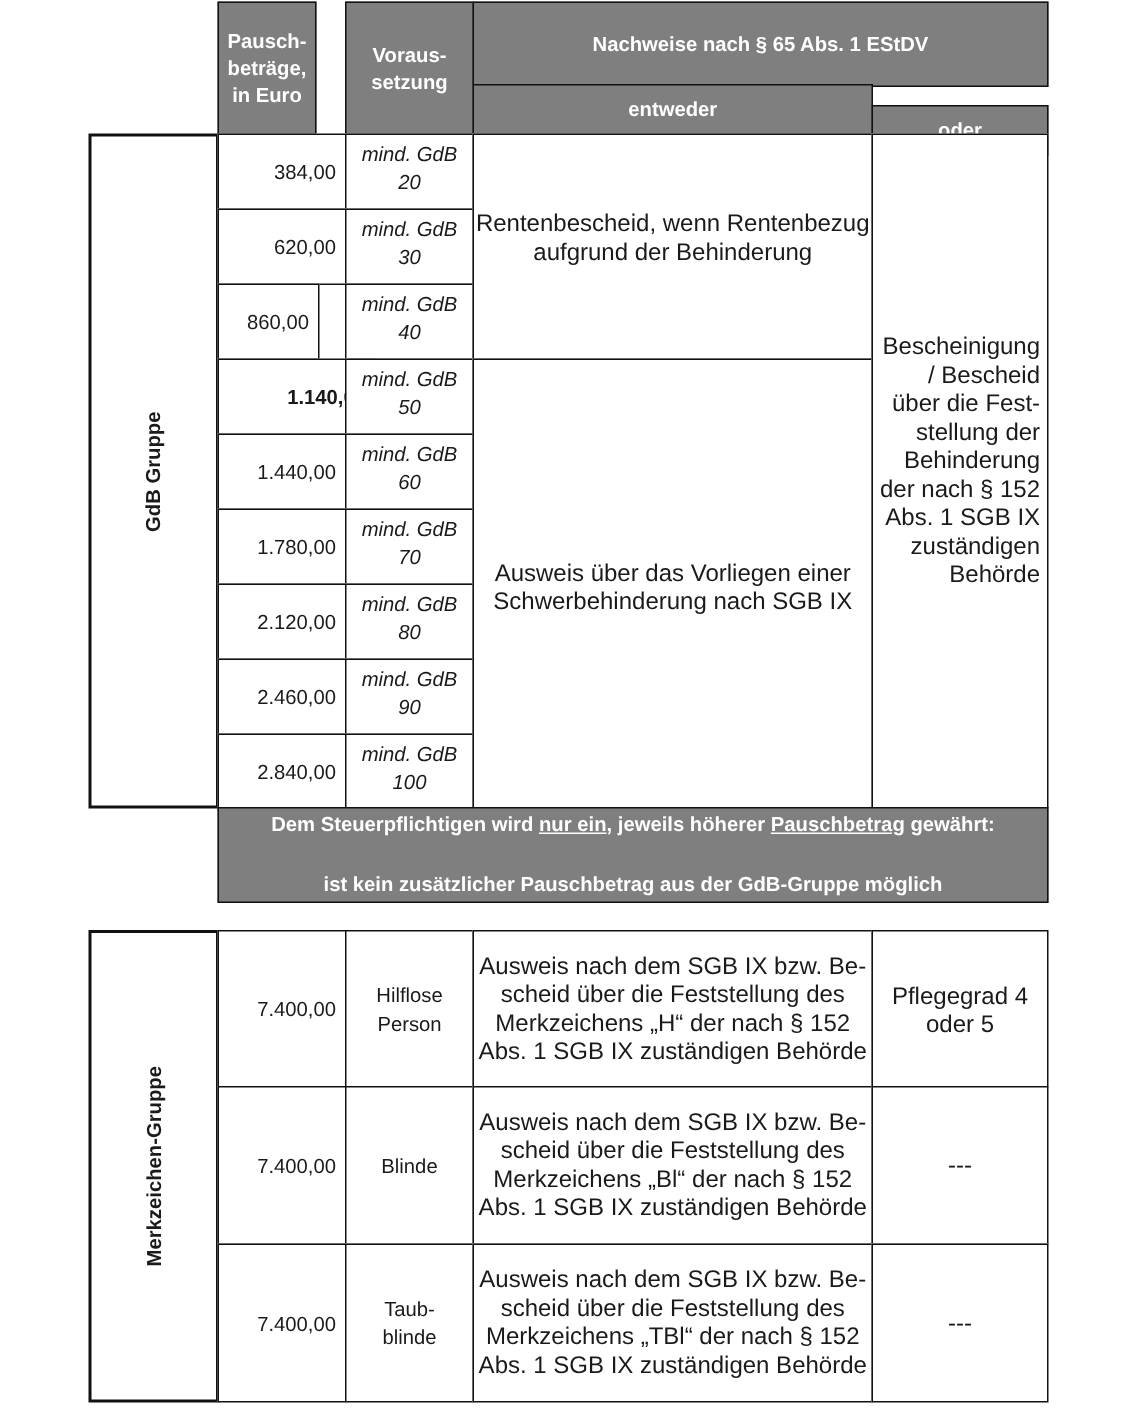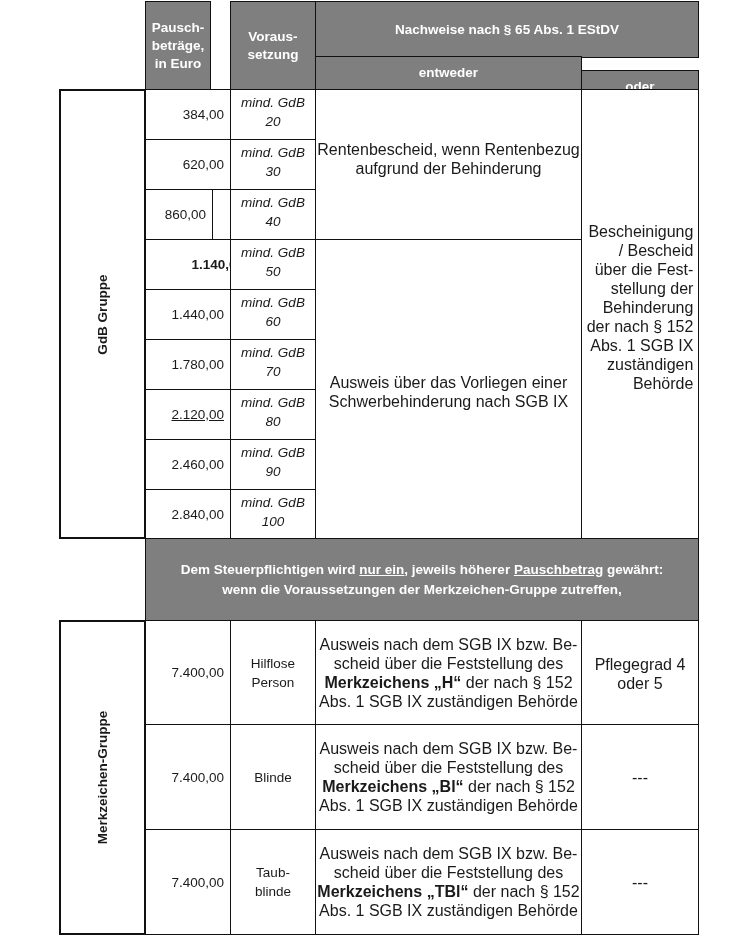--- a/index.html
+++ b/index.html
@@ -12,21 +12,21 @@
   .cell { border:1.5px solid #111; display:flex; align-items:center; justify-content:center;
           text-align:center; font-size:13.5px; line-height:19px; background:#fff; }
   .amt { justify-content:flex-end; padding-right:6px; }
   .cond { align-items:flex-start; padding-top:3px;font-style:italic; }
   .group { border:2px solid #111; display:flex; align-items:center; justify-content:center; }
   .group span { transform:rotate(-90deg); white-space:nowrap; font-weight:bold; font-size:13.5px; }
   .banner { background:#7f7f7f; color:#fff; font-weight:bold; font-size:13.5px; line-height:20px;
             border:1.5px solid #111; display:flex; align-items:center; justify-content:center; text-align:center; }
   .banner u { text-decoration:underline; }
   .proof { font-size:16px; line-height:19px; }
-  .proof b { font-weight:bold; }
+  .proof b { font-weight:normal; }
 </style>
 </head>
 <body>
 
 <div class="abs hdr" style="left:145px;top:1px;width:66px;height:89px;white-space:pre-line;">Pausch-
 beträge,
 in Euro</div>
 <div class="abs hdr" style="left:230px;top:1px;width:86px;height:89px;white-space:pre-line;">Voraus-
 setzung</div>
 <div class="abs hdr" style="left:315px;top:1px;width:384px;height:57px;">Nachweise nach § 65 Abs. 1 EStDV</div>
@@ -49,21 +49,21 @@
 40</div>
     <div class="abs cell amt" style="left: 145px; top: 239px; width: 106px; height: 51px; font-weight: bold;">1.140,00</div>
     <div class="abs cell cond" style="left: 230px; top: 239px; width: 86px; height: 51px; white-space: pre-line;">mind. GdB
 50</div>
     <div class="abs cell amt" style="left: 145px; top: 289px; width: 86px; height: 51px;">1.440,00</div>
     <div class="abs cell cond" style="left: 230px; top: 289px; width: 86px; height: 51px; white-space: pre-line;">mind. GdB
 60</div>
     <div class="abs cell amt" style="left: 145px; top: 339px; width: 86px; height: 51px;">1.780,00</div>
     <div class="abs cell cond" style="left: 230px; top: 339px; width: 86px; height: 51px; white-space: pre-line;">mind. GdB
 70</div>
-    <div class="abs cell amt" style="left: 145px; top: 389px; width: 86px; height: 51px; text-decoration: underline;">2.120,00</div>
+    <div class="abs cell amt" style="left: 145px; top: 389px; width: 86px; height: 51px;">2.120,00</div>
     <div class="abs cell cond" style="left: 230px; top: 389px; width: 86px; height: 51px; white-space: pre-line;">mind. GdB
 80</div>
     <div class="abs cell amt" style="left: 145px; top: 439px; width: 86px; height: 51px; text-align: center;">2.460,00</div>
     <div class="abs cell cond" style="left: 230px; top: 439px; width: 86px; height: 51px; white-space: pre-line;">mind. GdB
 90</div>
     <div class="abs cell amt" style="left: 145px; top: 489px; width: 86px; height: 51px;">2.840,00</div>
     <div class="abs cell cond" style="left: 230px; top: 489px; width: 86px; height: 51px; white-space: pre-line;">mind. GdB
 100</div>
   </div>
 
@@ -74,24 +74,25 @@
 <div class="abs cell proof" style="left:581px;top:89px;width:118px;height:450px;white-space:pre-line;padding-bottom:14px;text-align:right;">Bescheinigung
 / Bescheid
 über die Fest-
 stellung der
 Behinderung
 der nach § 152
 Abs. 1 SGB IX
 zuständigen
 Behörde</div>
 
-<div class="abs banner" style="left:145px;top:538px;width:554px;height:83px;">
+<div class="abs banner" style="left:145px;top:538px;width:554px;height:64px;">
   <div>
     <span>Dem Steuerpflichtigen wird </span><u>nur ein</u><span>, jeweils höherer </span><u>Pauschbetrag</u><span> gewährt:</span><br>
-    <span>wenn die Voraussetzungen der Merkzeichen-Gruppe zutreffen,</span><br>
+    <br>
+    <span>ist kein zusätzlicher Pauschbetrag aus der GdB-Gruppe möglich</span>
   </div>
 </div>
 
 <div class="abs group" style="left:59px;top:620px;width:87px;height:315px;">
   <span>Merkzeichen-Gruppe</span>
 </div>
 
 <div id="mz-rows">
     <div class="abs cell amt" style="left: 145px; top: 620px; width: 86px; height: 105px; white-space: pre-line;">7.400,00</div>
     <div class="abs cell " style="left: 230px; top: 620px; width: 86px; height: 105px; white-space: pre-line;">Hilflose

